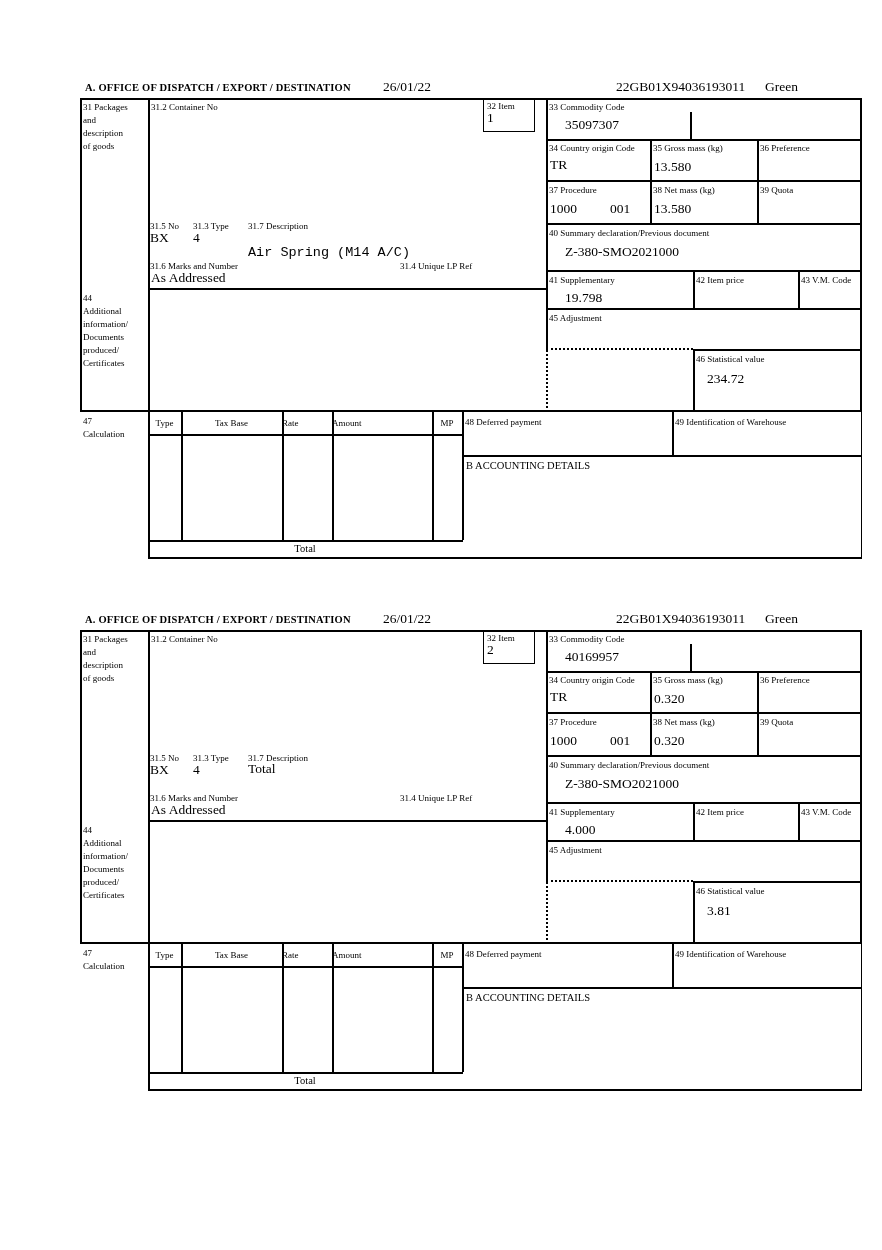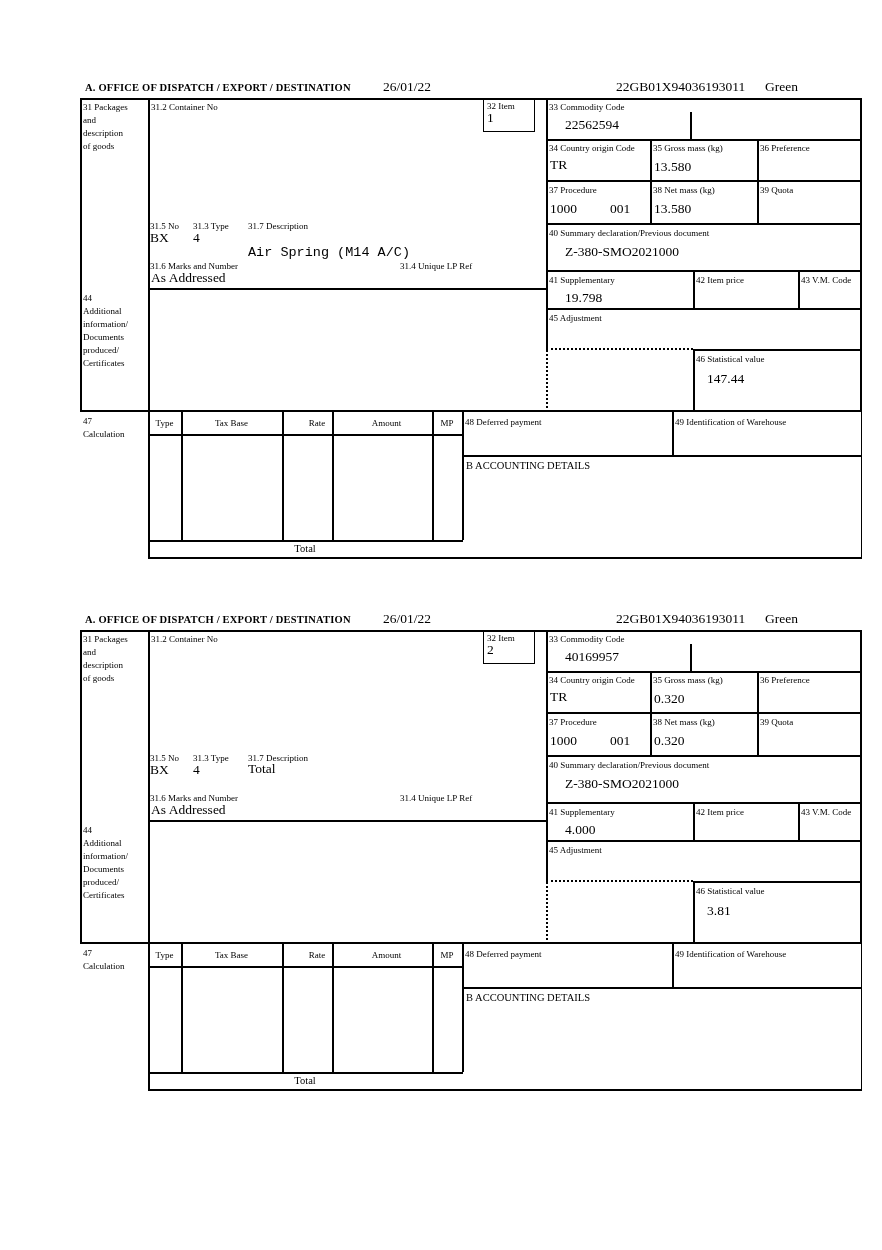--- a/index.html
+++ b/index.html
@@ -14,21 +14,21 @@
   .hdr-v{position:absolute;font-size:13.5px;white-space:nowrap;margin-left:28px;}
   .cap{position:absolute;font-size:10.5px;white-space:nowrap;}
   
   .hl{position:absolute;background:#000;height:1.5px;}
   .vl{position:absolute;background:#000;width:1.5px;}
   .hd{position:absolute;border-top:2px dotted #000;height:0;}
   .vd{position:absolute;border-left:2px dotted #000;width:0;}
   .box{position:absolute;border:2px solid #000;}
   .sbox{position:absolute;border:1.5px solid #000;}
   .ctr{text-align:center;}
-  .rgt{text-align:center;margin-left:12px;}
+  .rgt{text-align:left;}
 </style>
 </head>
 <body>
 
 <div id="page">
   <section class="form" style="top: 78px;">
 
     <span class="hdr-a" style="left:5px;top:4px;">A.  OFFICE OF DISPATCH / EXPORT / DESTINATION</span>
     <span class="hdr-v" style="left:275px;top:1px;">26/01/22</span>
     <span class="hdr-v" style="left:508px;top:1px;">22GB01X94036193011</span>
@@ -70,21 +70,21 @@
 
     <span class="lbl" style="left:3px;top:24px;">31 Packages</span>
     <span class="lbl" style="left:3px;top:37px;">and</span>
     <span class="lbl" style="left:3px;top:50px;">description</span>
     <span class="lbl" style="left:3px;top:63px;">of goods</span>
 
     <span class="lbl" style="left:71px;top:24px;">31.2 Container No</span>
     <span class="lbl" style="left:407px;top:23px;">32 Item</span>
     <span class="val" style="left:407px;top:33px;">1</span>
     <span class="lbl" style="left:469px;top:24px;">33 Commodity Code</span>
-    <span class="val" style="left:485px;top:40px;">22562594</span>
+    <span class="val" style="left:485px;top:40px;">35097307</span>
 
     <span class="lbl" style="left:469px;top:65px;">34 Country origin Code</span>
     <span class="val" style="left:470px;top:80px;">TR</span>
     <span class="lbl" style="left:573px;top:65px;">35 Gross mass (kg)</span>
     <span class="val" style="left:574px;top:82px;">13.580</span>
     <span class="lbl" style="left:680px;top:65px;">36 Preference</span>
 
     <span class="lbl" style="left:469px;top:107px;">37 Procedure</span>
     <span class="val" style="left:470px;top:124px;">1000</span>
     <span class="val" style="left:530px;top:124px;">001</span>
@@ -111,21 +111,21 @@
 
     <span class="lbl" style="left:3px;top:215px;">44</span>
     <span class="lbl" style="left:3px;top:228px;">Additional</span>
     <span class="lbl" style="left:3px;top:241px;">information/</span>
     <span class="lbl" style="left:3px;top:254px;">Documents</span>
     <span class="lbl" style="left:3px;top:267px;">produced/</span>
     <span class="lbl" style="left:3px;top:280px;">Certificates</span>
 
     <span class="lbl" style="left:469px;top:235px;">45 Adjustment</span>
     <span class="lbl" style="left:616px;top:276px;">46 Statistical value</span>
-    <span class="val" style="left:627px;top:294px;">147.44</span>
+    <span class="val" style="left:627px;top:294px;">234.72</span>
 
     <span class="lbl" style="left:3px;top:338px;">47</span>
     <span class="lbl" style="left:3px;top:351px;">Calculation</span>
     <span class="lbl ctr" style="left:68px;width:33px;top:340px;">Type</span>
     <span class="lbl ctr" style="left:101px;width:101px;top:340px;">Tax Base</span>
     <span class="lbl rgt" style="left:202px;width:46px;top:340px;">Rate</span>
     <span class="lbl rgt" style="left:252px;width:85px;top:340px;">Amount</span>
     <span class="lbl ctr" style="left:352px;width:30px;top:340px;">MP</span>
 
     <span class="lbl" style="left:385px;top:339px;">48 Deferred payment</span>

